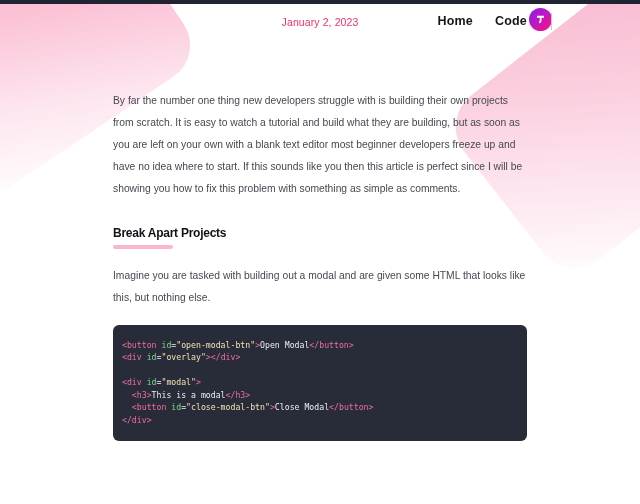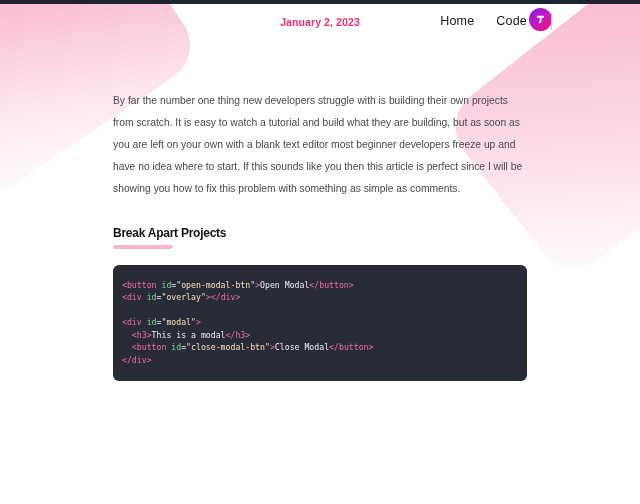--- a/index.html
+++ b/index.html
@@ -43,21 +43,21 @@
 
   
   .nav {
     position:absolute; top:4px; left:0;
     width:640px; height:34px;
     display:flex; align-items:center; justify-content:flex-end;
     gap:22px; padding-right:86px;
     z-index:30;
   }
   .nav-link {
-    font-size:12.5px; font-weight:normal; color:#15161a;
+    font-size:12.5px; font-weight:bold; color:#15161a;
     letter-spacing:.2px; text-decoration:none; cursor:pointer;
   }
   .nav-divider {
     width:1px; height:17px; background:#c9cad0; margin:0 2px;
   }
   .logo {
     position:absolute; right:88px; top:8px;
     width:23px; height:23px; border-radius:50%;
     background:linear-gradient(135deg,#8a1fd6 0%,#b419cf 40%,#e0149f 72%,#f0128c 100%);
     display:flex; align-items:center; justify-content:center;
@@ -72,21 +72,21 @@
     z-index:20;
   }
   .title {
     margin-top:88px;
     text-align:center;
     font-size:21.5px; font-weight:bold;
     color:#111217; letter-spacing:-.45px;
   }
   .date {
     margin-top:16px; text-align:center;
-    font-size:10.5px; font-weight:bold;
+    font-size:10.5px; font-weight:normal;
     color:#f52f6e; letter-spacing:.1px;
   }
 
   .body-wrap {
     margin-top:62px;
     padding-left:113px; padding-right:113px;
   }
   .para {
     font-size:10.3px; line-height:22px;
     color:#454851;
@@ -149,19 +149,20 @@
     <div class="date">January 2, 2023</div>
 
     <div class="body-wrap">
       <p class="para">By far the number one thing new developers struggle with is building their own projects from scratch. It is easy to watch a tutorial and build what they are building, but as soon as you are left on your own with a blank text editor most beginner developers freeze up and have no idea where to start. If this sounds like you then this article is perfect since I will be showing you how to fix this problem with something as simple as comments.</p>
 
       <div class="h2-wrap">
         <h2 class="h2">Break Apart Projects</h2>
         <div class="h2-underline"></div>
       </div>
 
+      <p class="para para-2">Imagine you are tasked with building out a modal and are given some HTML that looks like this, but nothing else.</p>
 
       <div class="codeblock" id="codeblock" style="background: rgb(40, 44, 56);"><div class="code-line"><span class="tk-punc">&lt;</span><span class="tk-name">button</span><span class="tk-txt"> </span><span class="tk-attr">id</span><span class="tk-txt">=</span><span class="tk-str">"open-modal-btn"</span><span class="tk-punc">&gt;</span><span class="tk-txt">Open Modal</span><span class="tk-punc">&lt;/</span><span class="tk-name">button</span><span class="tk-punc">&gt;</span></div><div class="code-line"><span class="tk-punc">&lt;</span><span class="tk-name">div</span><span class="tk-txt"> </span><span class="tk-attr">id</span><span class="tk-txt">=</span><span class="tk-str">"overlay"</span><span class="tk-punc">&gt;</span><span class="tk-punc">&lt;/</span><span class="tk-name">div</span><span class="tk-punc">&gt;</span></div><div class="code-line code-spacer">&nbsp;</div><div class="code-line"><span class="tk-punc">&lt;</span><span class="tk-name">div</span><span class="tk-txt"> </span><span class="tk-attr">id</span><span class="tk-txt">=</span><span class="tk-str">"modal"</span><span class="tk-punc">&gt;</span></div><div class="code-line"><span class="tk-punc">  &lt;</span><span class="tk-name">h3</span><span class="tk-punc">&gt;</span><span class="tk-txt">This is a modal</span><span class="tk-punc">&lt;/</span><span class="tk-name">h3</span><span class="tk-punc">&gt;</span></div><div class="code-line"><span class="tk-punc">  &lt;</span><span class="tk-name">button</span><span class="tk-txt"> </span><span class="tk-attr">id</span><span class="tk-txt">=</span><span class="tk-str">"close-modal-btn"</span><span class="tk-punc">&gt;</span><span class="tk-txt">Close Modal</span><span class="tk-punc">&lt;/</span><span class="tk-name">button</span><span class="tk-punc">&gt;</span></div><div class="code-line"><span class="tk-punc">&lt;/</span><span class="tk-name">div</span><span class="tk-punc">&gt;</span></div></div>
 
     </div>
   </div>
 
 </div>
 
 </body></html>

